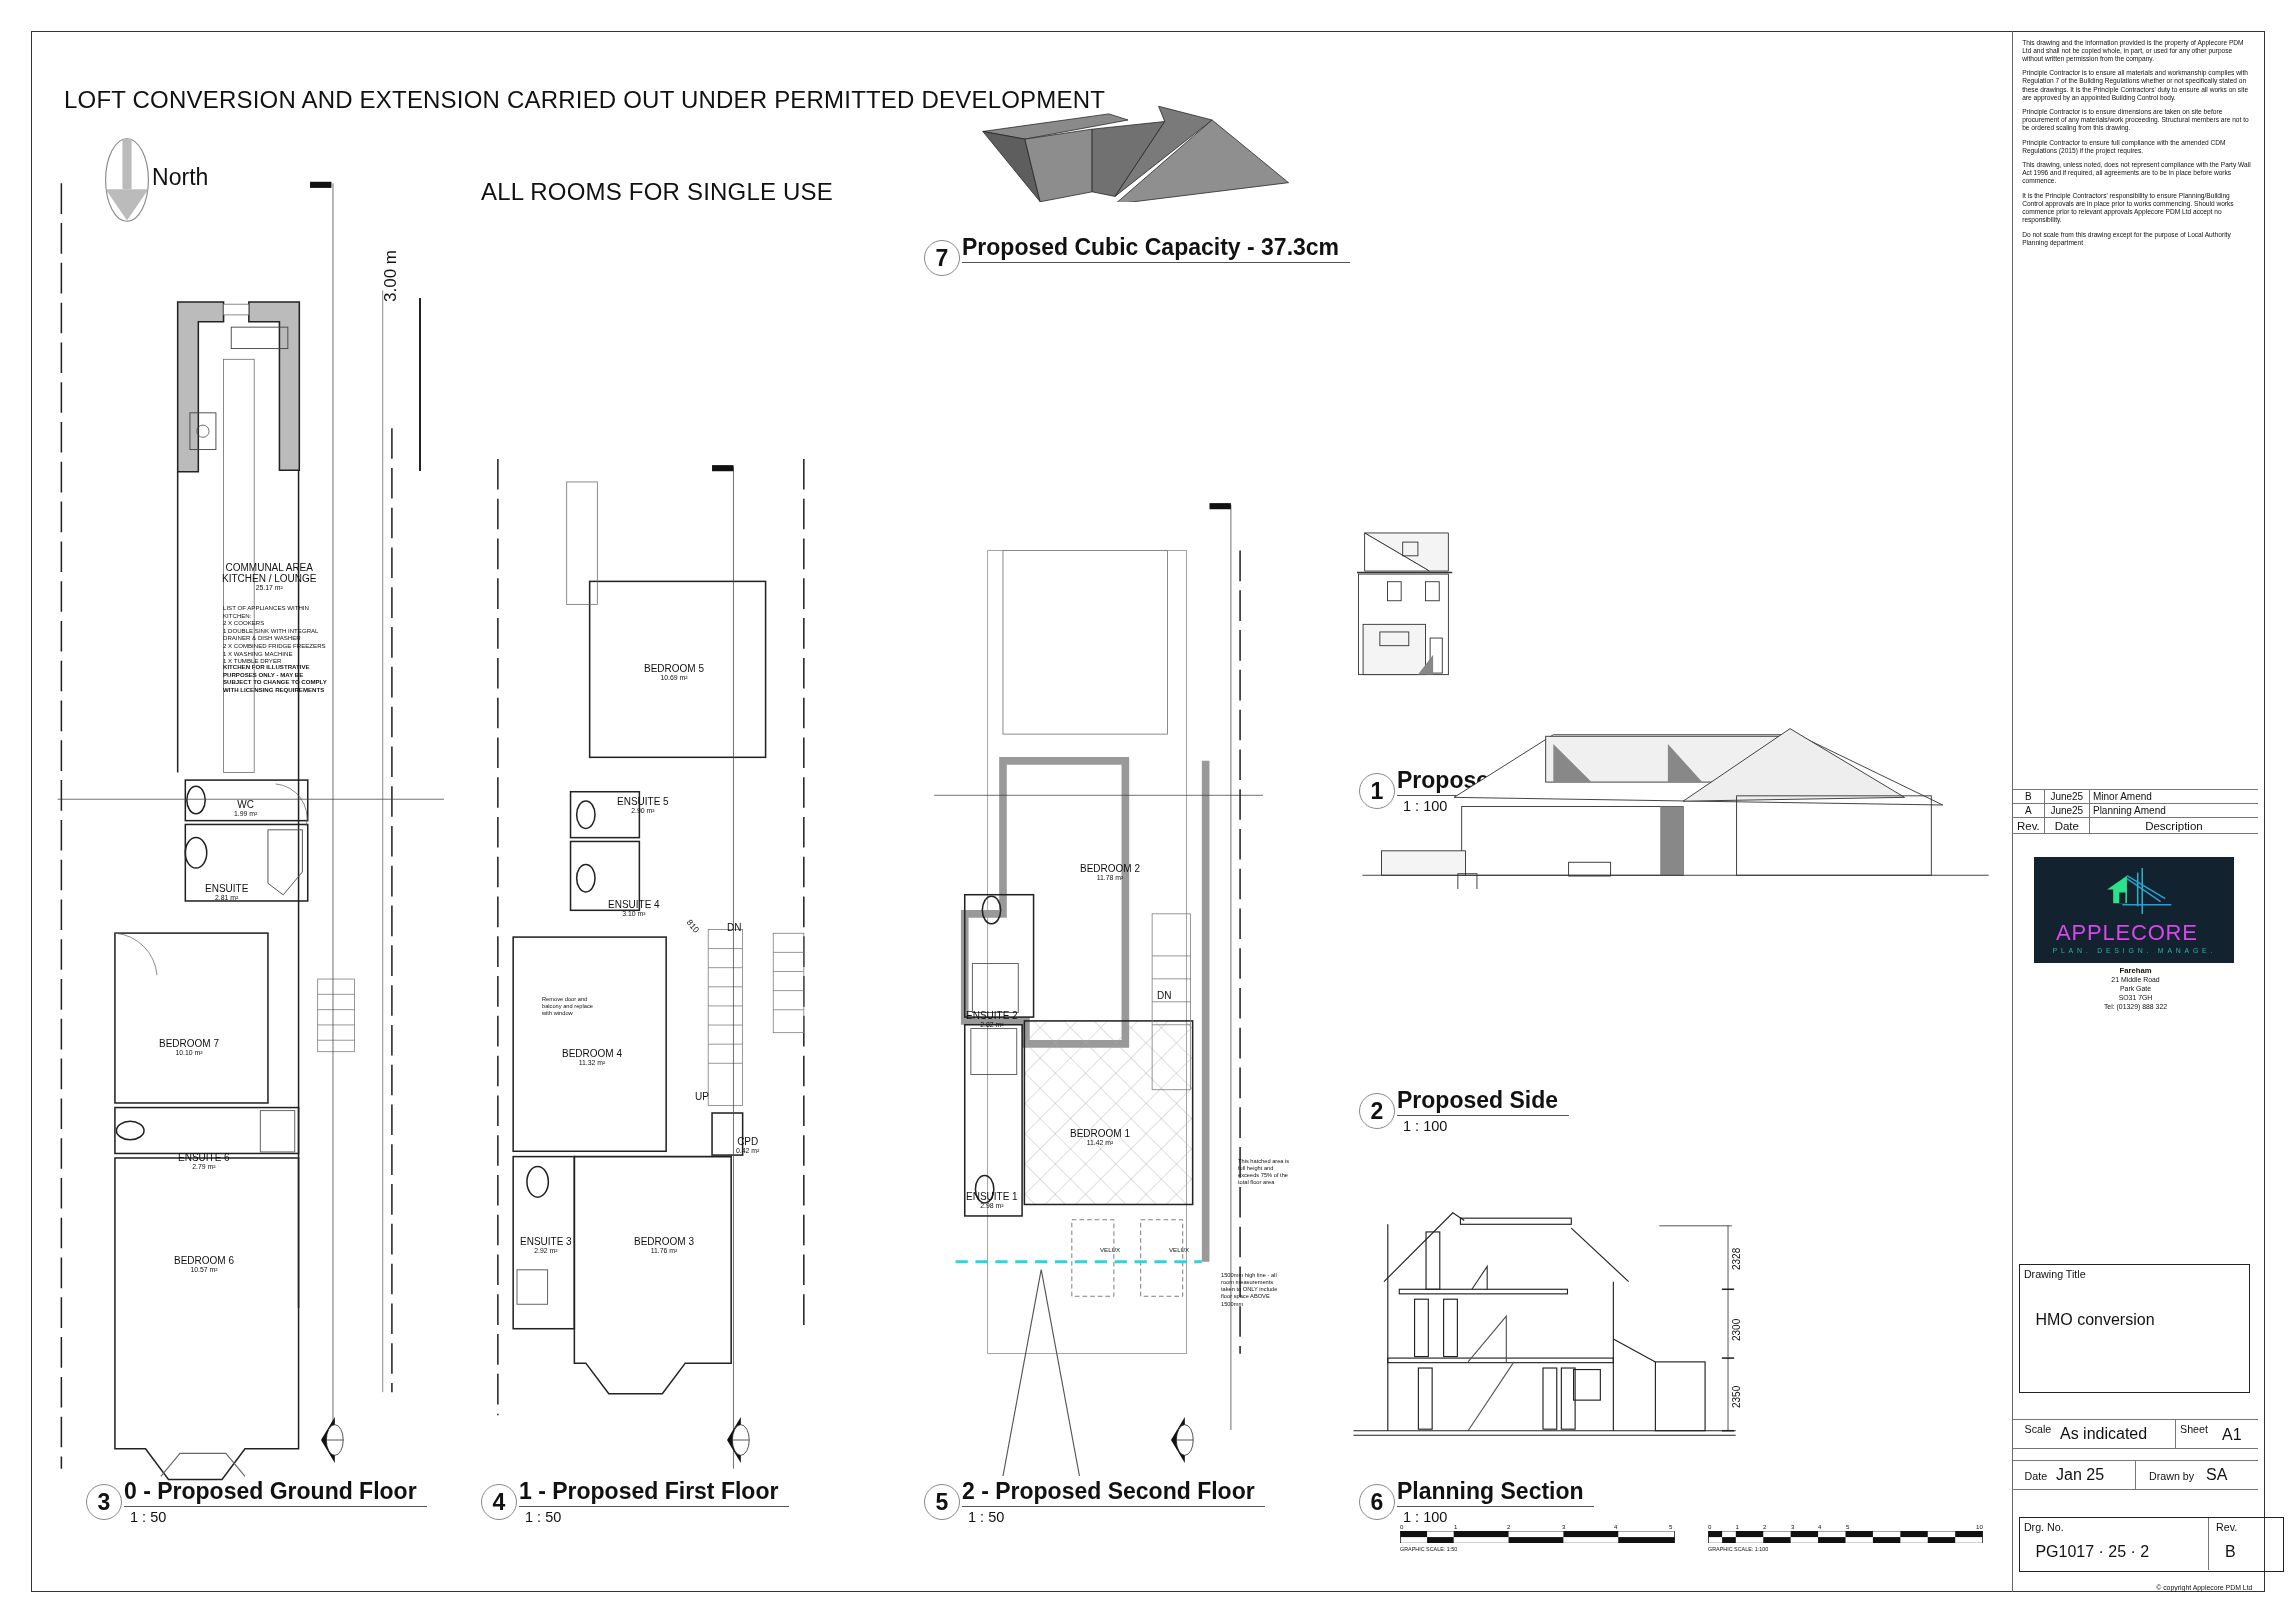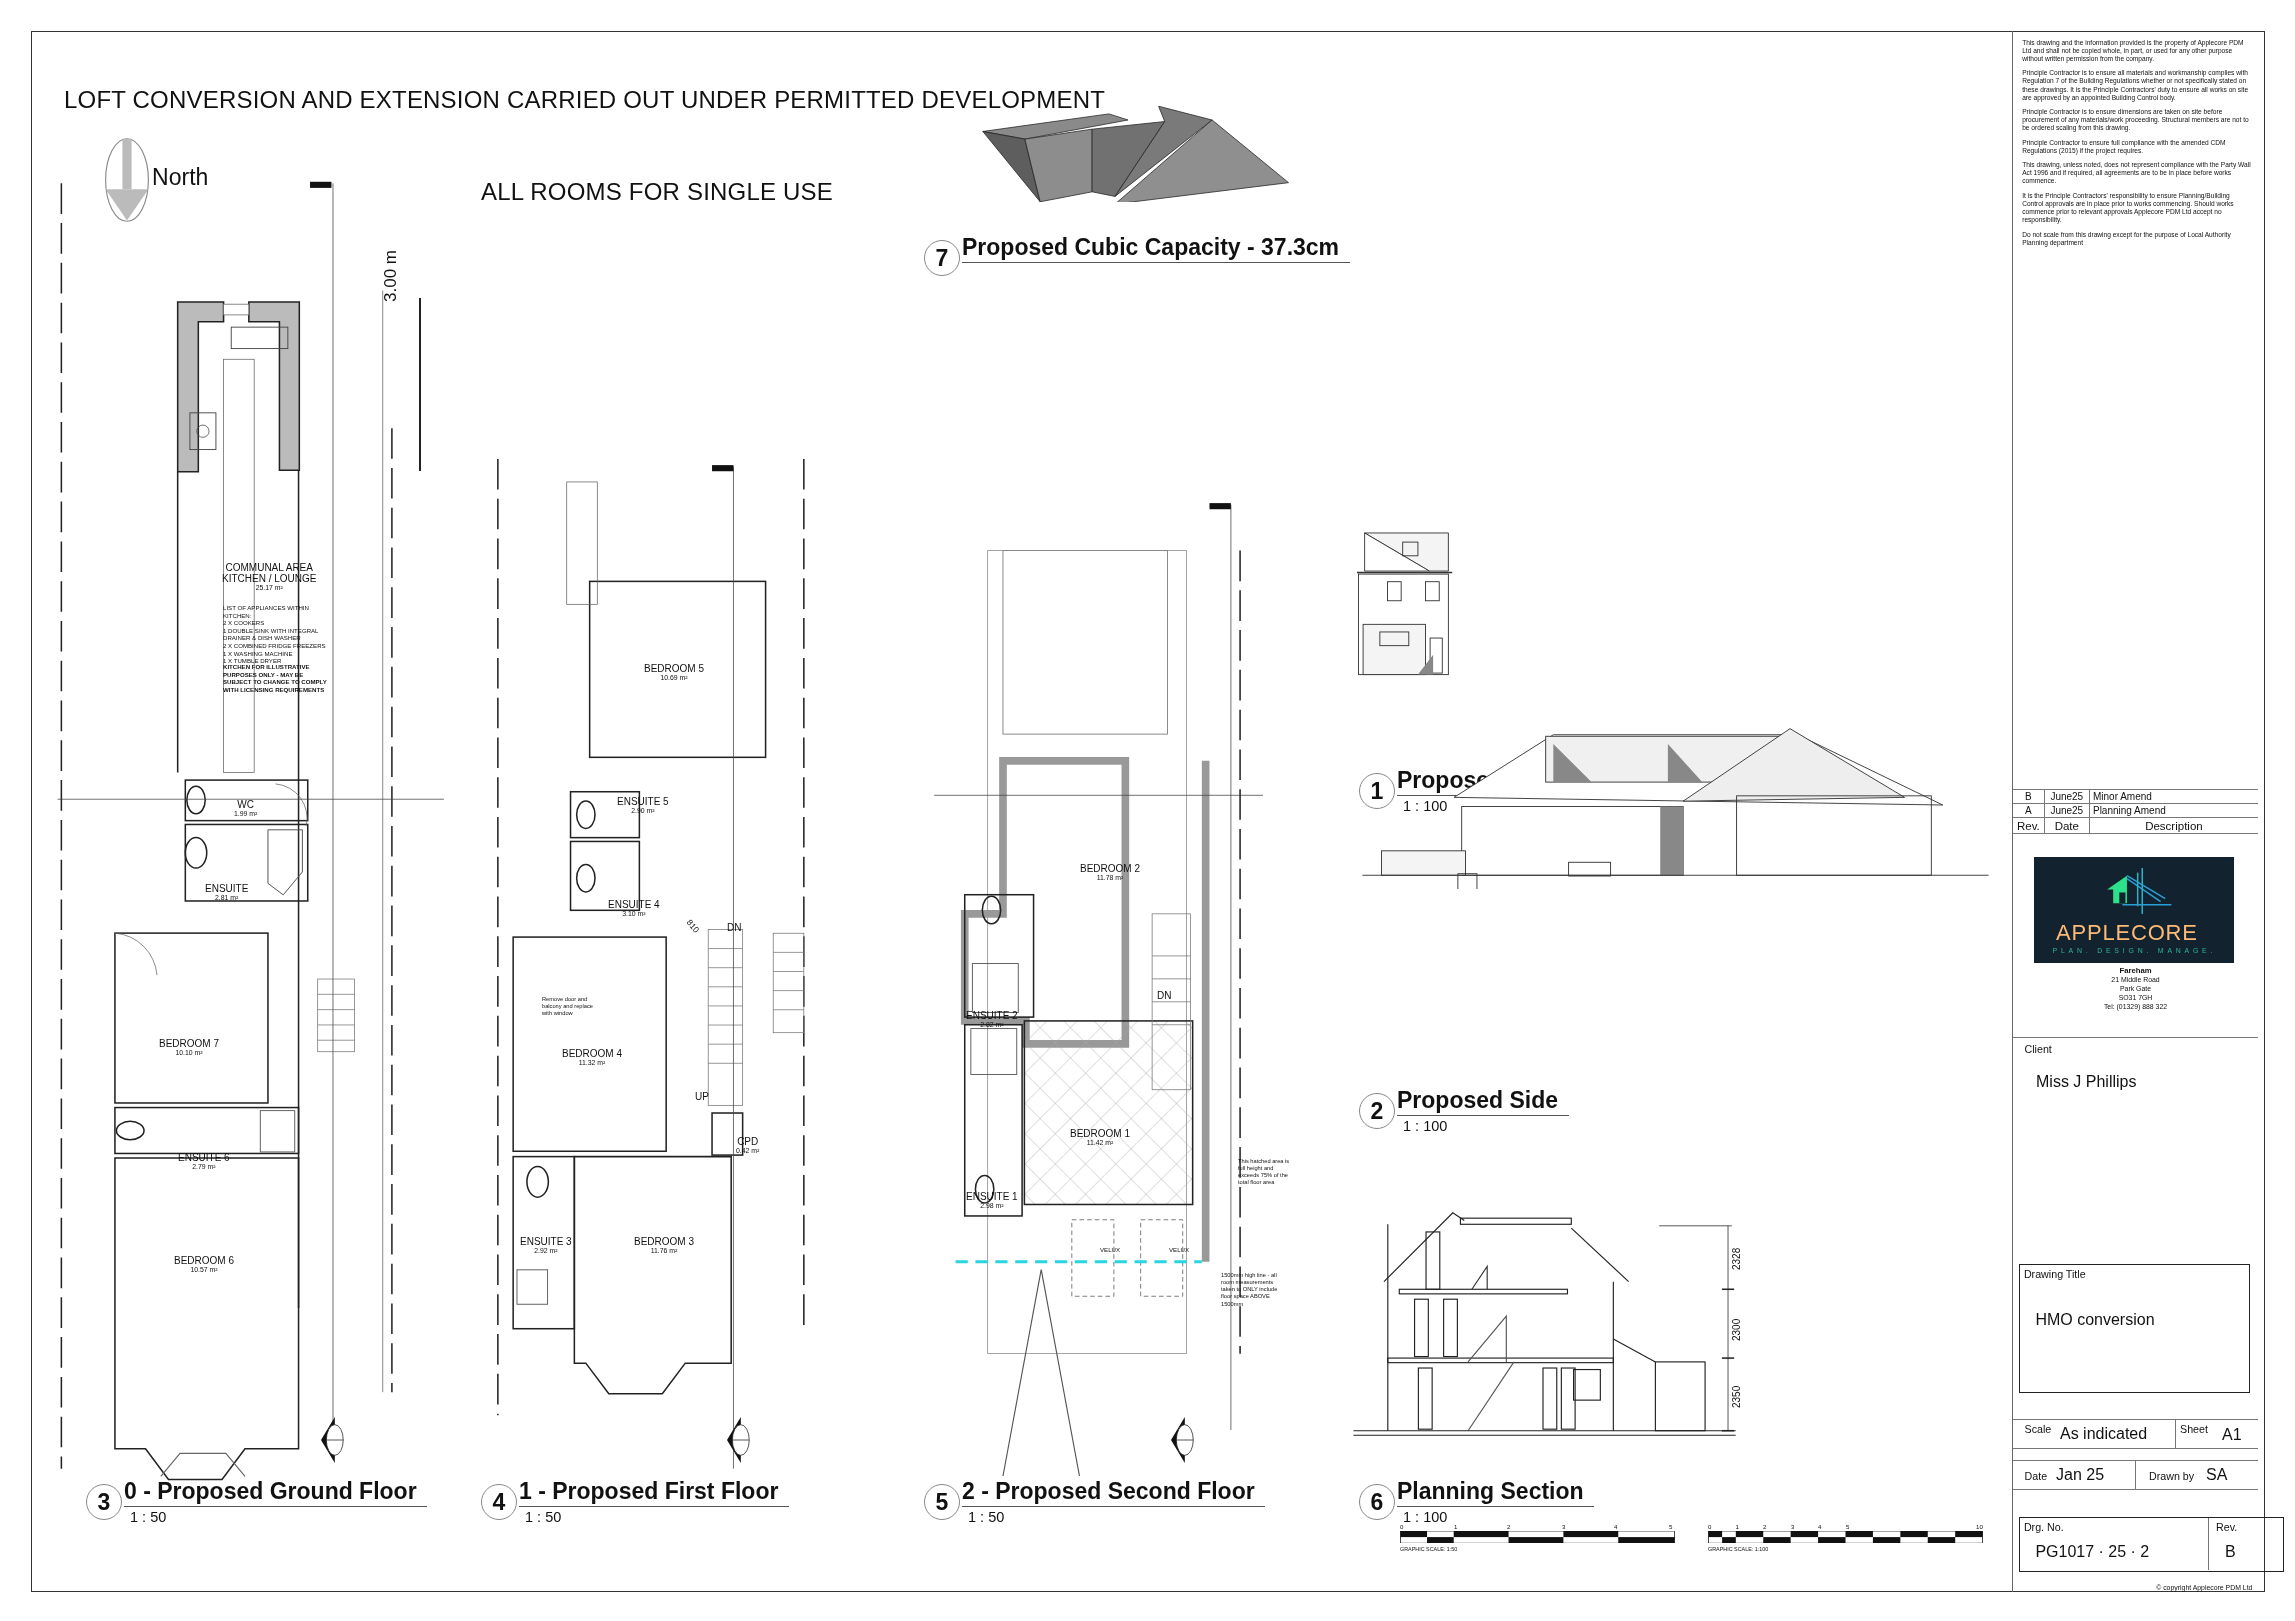--- a/index.html
+++ b/index.html
@@ -16,21 +16,21 @@
   .room .rn{font-size:10px;}
   .room .ra{font-size:6.9px;}
   .note{position:absolute;font-size:6.9px;line-height:1.25;white-space:pre-line;}
   .tb-notes{position:absolute;left:9.2px;top:7.7px;width:230px;font-size:6.6px;line-height:1.24;}
   .tb-notes p{margin:0 0 6.1px 0;}
   .rev-table{position:absolute;left:0;top:758px;width:245px;border-collapse:collapse;font-size:10px;}
   .rev-table td{border-top:1.1px solid #777;padding:0 3.1px;height:13px;}
   .rev-table td+td{border-left:1.1px solid #777;}
   .rev-table tr.hdr td{font-size:11.5px;text-align:center;height:15.3px;border-bottom:1.1px solid #777;}
   .logo{position:absolute;left:21.4px;top:826px;width:200px;height:106px;background:#12222e;}
-  .logo .word{position:absolute;left:0;right:15px;top:63px;text-align:center;color:#fdba74;font-size:22px;letter-spacing:0.8px;}
+  .logo .word{position:absolute;left:0;right:15px;top:63px;text-align:center;color:#d946ef;font-size:22px;letter-spacing:0.8px;}
   .logo .tag{position:absolute;left:0;right:0;top:90px;text-align:center;font-size:6.9px;letter-spacing:3.8px;color:#2fb4a0;}
   .office{position:absolute;left:0;width:245px;top:935px;text-align:center;font-size:6.9px;line-height:1.3;}
   .office b{font-size:7.7px;}
   .sec{position:absolute;left:0;width:245px;border-top:1.1px solid #777;}
   .lbl{position:absolute;font-size:10.7px;}
   .big{position:absolute;font-size:16px;}
   .box{position:absolute;border:1.5px solid #222;box-sizing:border-box;}
   .cell-v{position:absolute;border-left:1.1px solid #777;}
   .copyright{position:absolute;right:4.6px;font-size:6.9px;}
 </style>
@@ -523,24 +523,20 @@
   </div>
 
   <div class="office">
     <b>Fareham</b><br>
     <span>21 Middle Road</span><br>
     <span>Park Gate</span><br>
     <span>SO31 7GH</span><br>
     <span>Tel: (01329) 888 322</span>
   </div>
 
-  <div class="sec" style="top:1006px;height:77px;">
-    <div class="lbl" style="left:11.5px;top:4.6px;">Client</div>
-    <div class="big" style="left:23px;top:35px;">Miss J Phillips</div>
-  </div>
 
 
   <div class="box" style="left:6.1px;top:1233px;width:231px;height:129px;">
     <div class="lbl" style="left:3.8px;top:3.1px;">Drawing Title</div>
     <div class="big" style="left:15.3px;top:46px;">HMO conversion</div>
   </div>
 
   <div class="sec" style="top:1388px;height:27.5px;border-bottom:1.1px solid #777;">
     <div class="lbl" style="left:11.5px;top:3.1px;">Scale</div>
     <div class="big" style="left:47px;top:4.6px;">As indicated</div>

